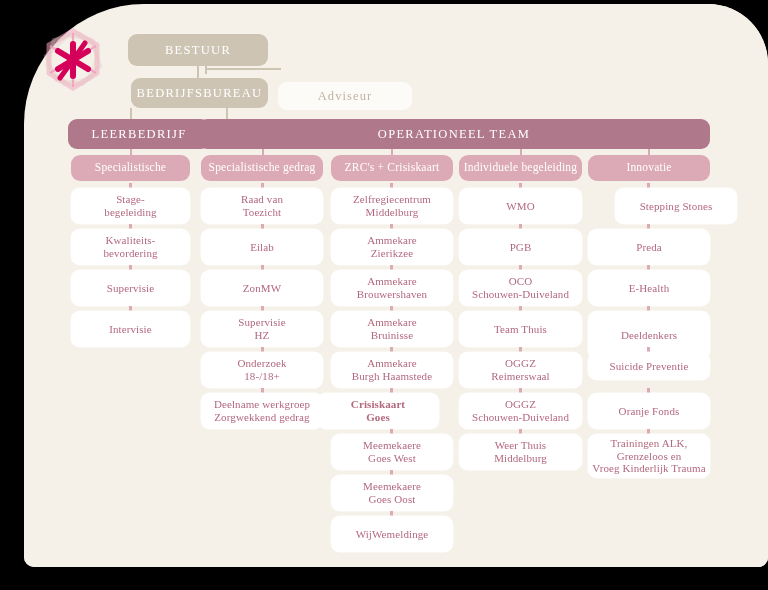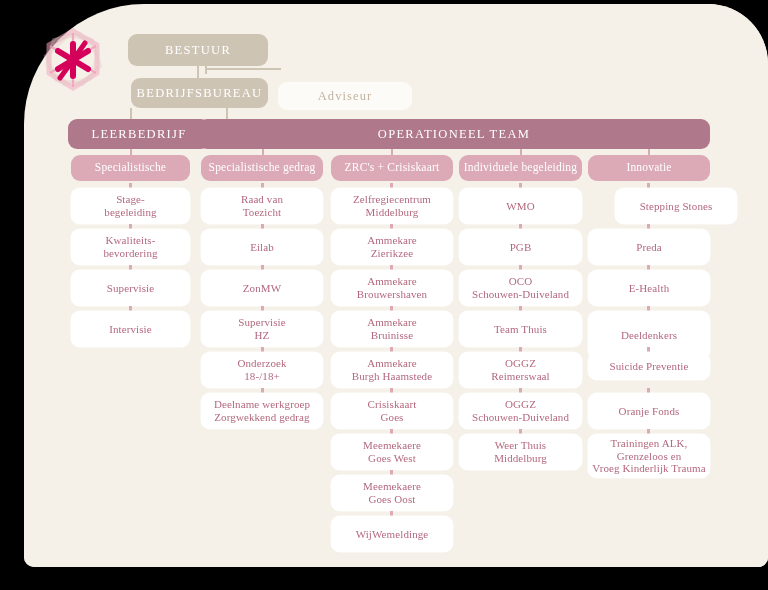--- a/index.html
+++ b/index.html
@@ -269,21 +269,21 @@
       </div>
       <div class="conn-dot" style="left: 390px; top: 306px;"></div>
       <div class="node node-leaf" style="left: 331px; top: 311px; width: 122px; height: 36px;">
         <span>Ammekare<br>Bruinisse</span>
       </div>
       <div class="conn-dot" style="left: 390px; top: 347px;"></div>
       <div class="node node-leaf" style="left: 331px; top: 352px; width: 122px; height: 36px;">
         <span>Ammekare<br>Burgh Haamstede</span>
       </div>
       <div class="conn-dot" style="left: 390px; top: 388px;"></div>
-      <div class="node node-leaf" style="left: 331px; top: 393px; width: 122px; height: 36px;">
+      <div class="node node-leaf" style="left: 317px; top: 393px; width: 122px; height: 36px; font-weight: bold;">
         <span>Crisiskaart<br>Goes</span>
       </div>
       <div class="conn-dot" style="left: 390px; top: 429px;"></div>
       <div class="node node-leaf" style="left: 331px; top: 434px; width: 122px; height: 36px;">
         <span>Meemekaere<br>Goes West</span>
       </div>
       <div class="conn-dot" style="left: 390px; top: 470px;"></div>
       <div class="node node-leaf" style="left: 331px; top: 475px; width: 122px; height: 36px;">
         <span>Meemekaere<br>Goes Oost</span>
       </div>

